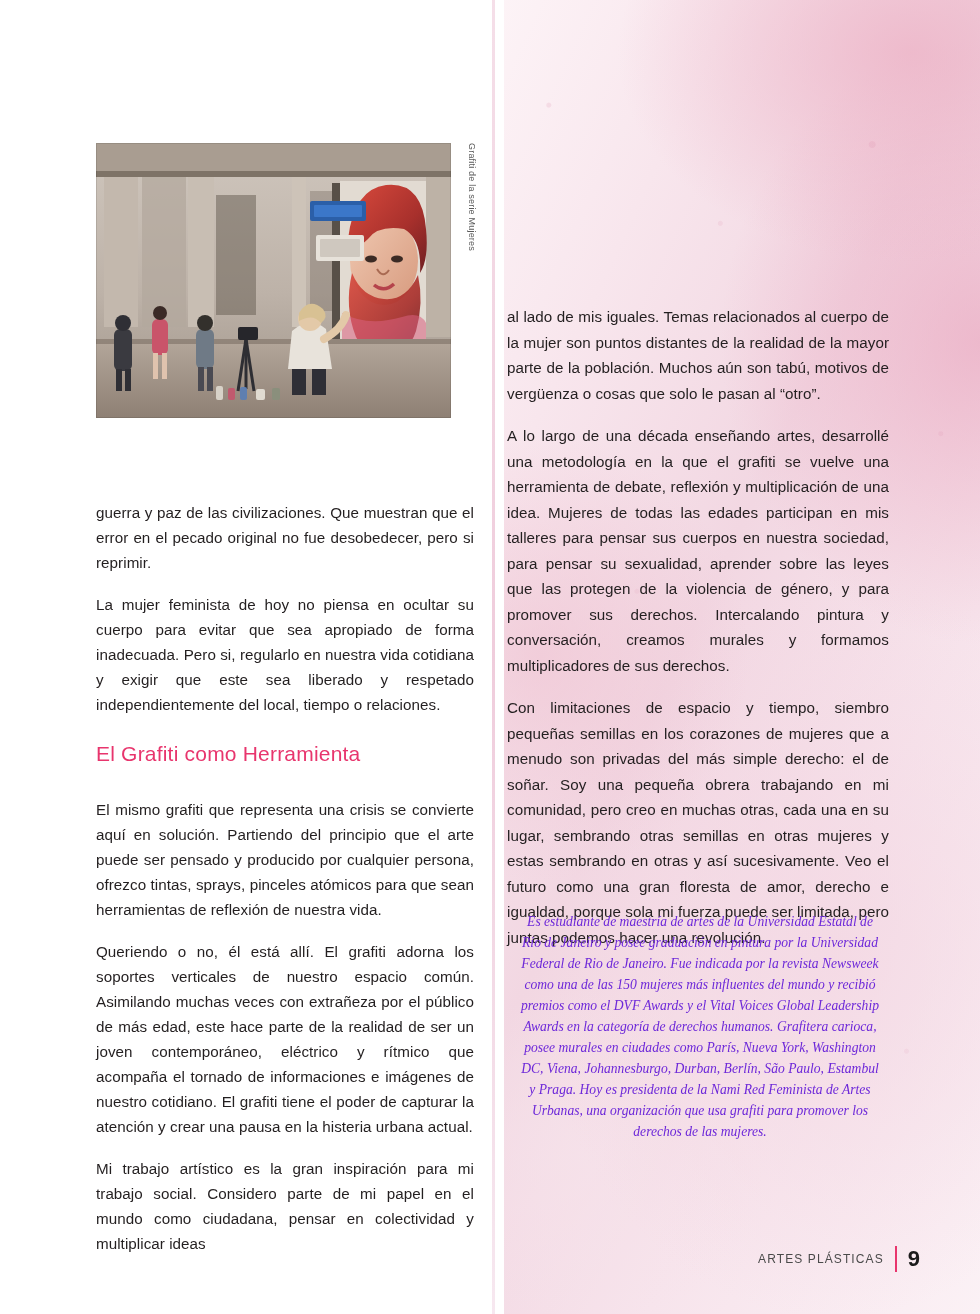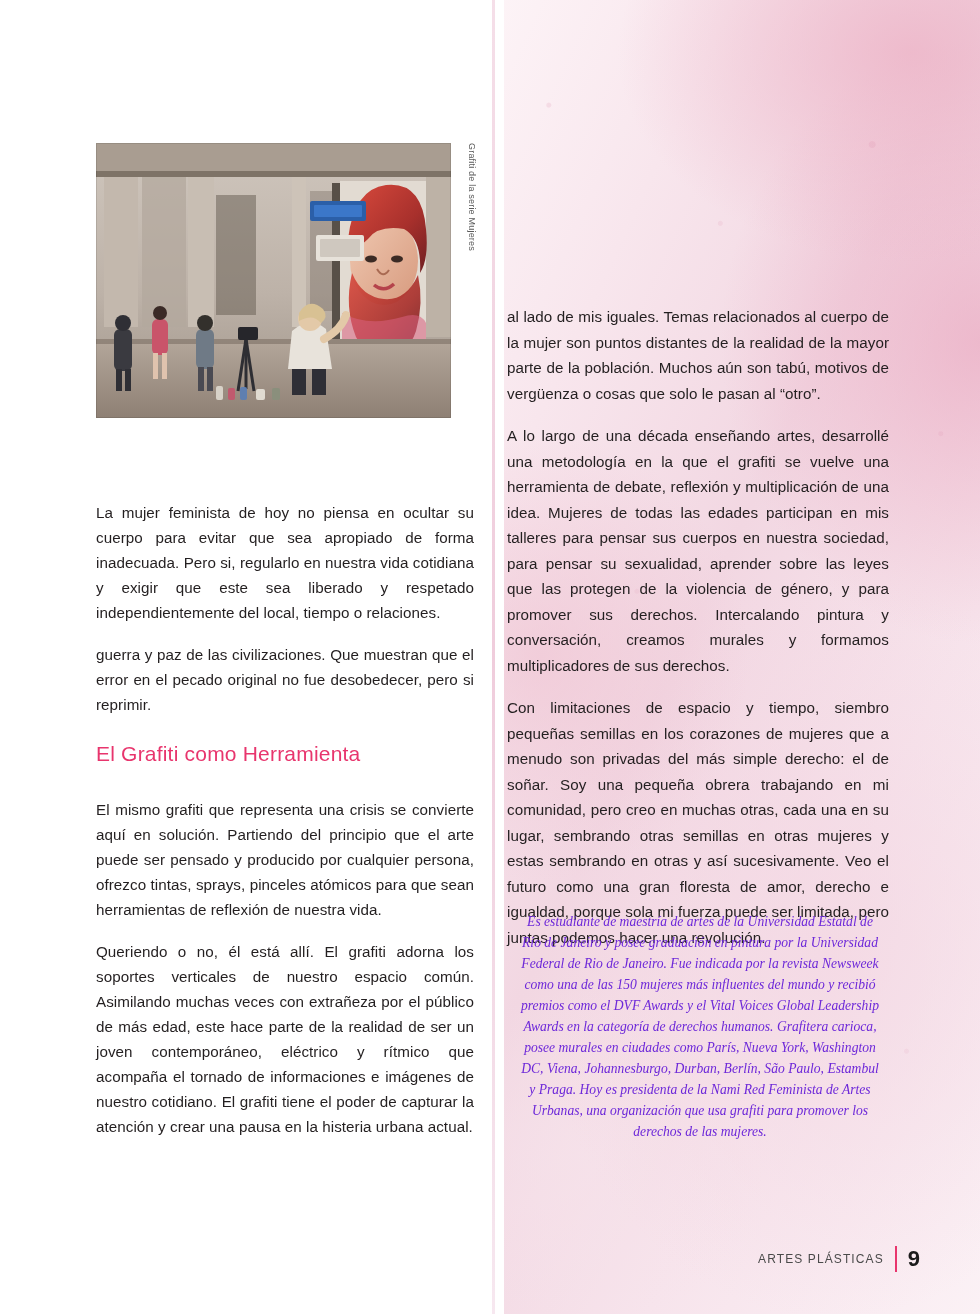--- a/index.html
+++ b/index.html
@@ -307,25 +307,26 @@
         <rect x="160" y="246" width="9" height="11" rx="2" fill="#e0dbd1"></rect>
         <rect x="176" y="245" width="8" height="12" rx="2" fill="#8a8f7c"></rect>
 
         <rect x="0" y="0" width="355" height="275" fill="none" stroke="rgba(0,0,0,0.10)" stroke-width="2"></rect>
       </svg>
     </div>
 
     <div class="photo-caption">Grafiti de la serie Mujeres</div>
 
     <div class="body-col">
+      <p class="body">guerra y paz de las civilizaciones. Que muestran que el error en el pecado original no fue desobedecer, pero si reprimir.</p>
       <p class="body">La mujer feminista de hoy no piensa en ocultar su cuerpo para evitar que sea apropiado de forma inadecuada. Pero si, regularlo en nuestra vida cotidiana y exigir que este sea liberado y respetado independientemente del local, tiempo o relaciones.</p>
-      <p class="body">guerra y paz de las civilizaciones. Que muestran que el error en el pecado original no fue desobedecer, pero si reprimir.</p>
       <h2 class="section-title">El Grafiti como Herramienta</h2>
       <p class="body">El mismo grafiti que representa una crisis se convierte aquí en solución. Partiendo del principio que el arte puede ser pensado y producido por cualquier persona, ofrezco tintas, sprays, pinceles atómicos para que sean herramientas de reflexión de nuestra vida.</p>
       <p class="body">Queriendo o no, él está allí. El grafiti adorna los soportes verticales de nuestro espacio común. Asimilando muchas veces con extrañeza por el público de más edad, este hace parte de la realidad de ser un joven contemporáneo, eléctrico y rítmico que acompaña el tornado de informaciones e imágenes de nuestro cotidiano. El grafiti tiene el poder de capturar la atención y crear una pausa en la histeria urbana actual.</p>
+      <p class="body">Mi trabajo artístico es la gran inspiración para mi trabajo social. Considero parte de mi papel en el mundo como ciudadana, pensar en colectividad y multiplicar ideas</p>
     </div>
   </div>
 
   <div class="right-col">
     <p class="body">al lado de mis iguales. Temas relacionados al cuerpo de la mujer son puntos distantes de la realidad de la mayor parte de la población. Muchos aún son tabú, motivos de vergüenza o cosas que solo le pasan al “otro”.</p>
     <p class="body">A lo largo de una década enseñando artes, desarrollé una metodología en la que el grafiti se vuelve una herramienta de debate, reflexión y multiplicación de una idea. Mujeres de todas las edades participan en mis talleres para pensar sus cuerpos en nuestra sociedad, para pensar su sexualidad, aprender sobre las leyes que las protegen de la violencia de género, y para promover sus derechos. Intercalando pintura y conversación, creamos murales y formamos multiplicadores de sus derechos.</p>
     <p class="body">Con limitaciones de espacio y tiempo, siembro pequeñas semillas en los corazones de mujeres que a menudo son privadas del más simple derecho: el de soñar. Soy una pequeña obrera trabajando en mi comunidad, pero creo en muchas otras, cada una en su lugar, sembrando otras semillas en otras mujeres y estas sembrando en otras y así sucesivamente. Veo el futuro como una gran floresta de amor, derecho e igualdad, porque sola mi fuerza puede ser limitada, pero juntas podemos hacer una revolución.</p>
   </div>
 
   <div class="author-block">

